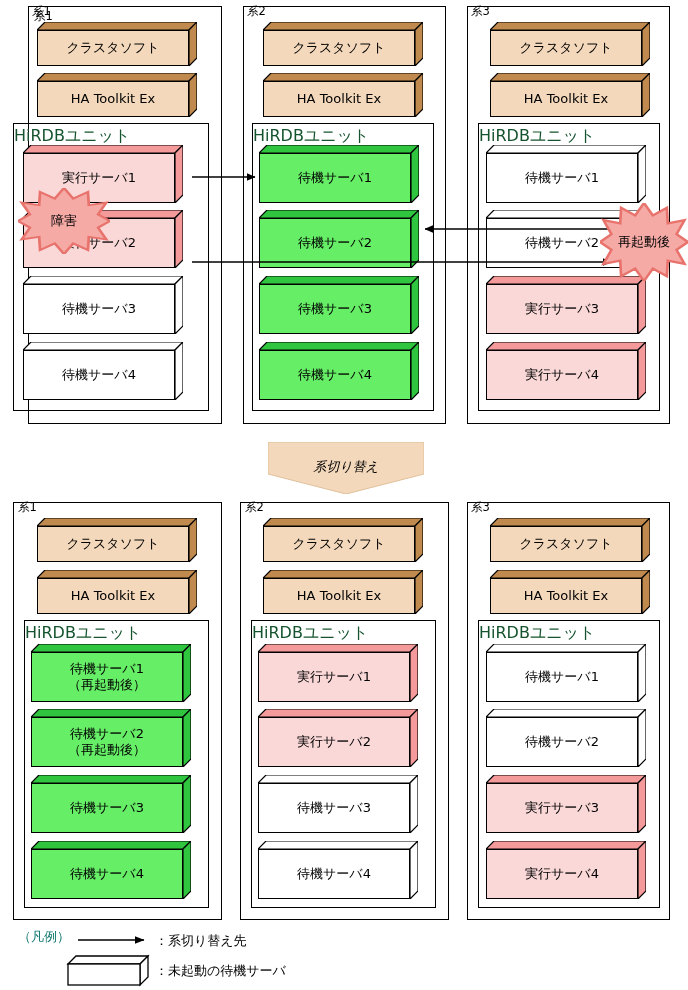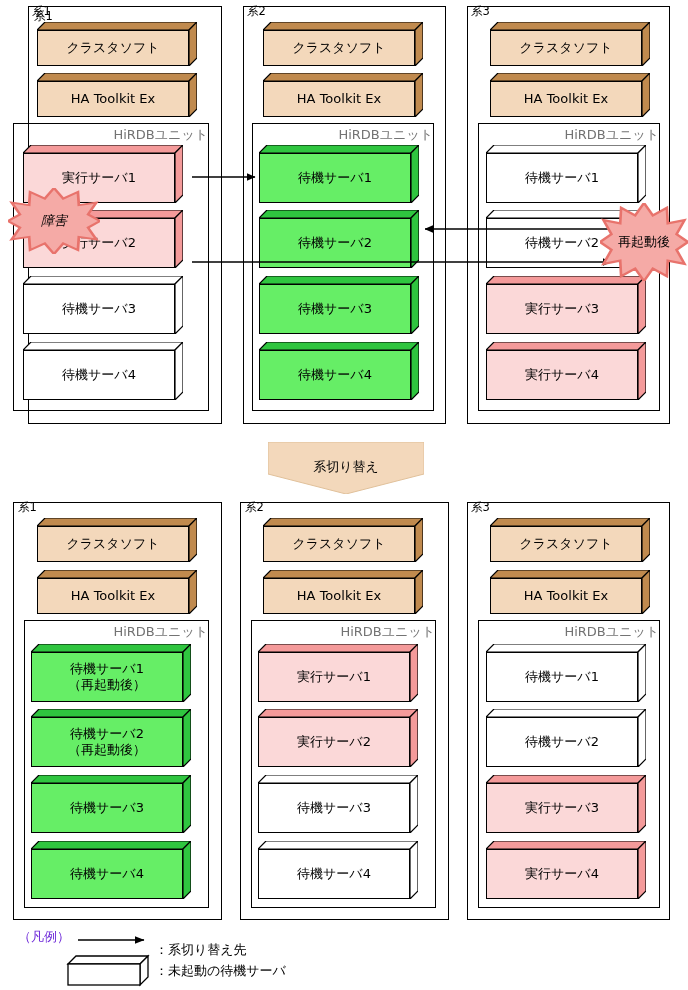--- a/index.html
+++ b/index.html
@@ -35,23 +35,23 @@
   
   .unit-frame {
     position: absolute;
     border: 1.2px solid #000;
     background: transparent;
   }
   .unit-title {
     position: absolute;
     top: 2px;
     left: 0; right: 0;
-    text-align: right;
-    font-size: 13px;
-    color: #737373;
+    text-align: left;
+    font-size: 16px;
+    color: #14532d;
     white-space: nowrap;
   }
 
   
   .box3d {
     position: absolute;
   }
   .box3d .face {
     position: absolute;
     left: 0;
@@ -84,20 +84,21 @@
   .c-white { --front: #ffffff; --shade: #ffffff; }
 
   .box3d .face { background: var(--front); }
 
   
   .switch-banner {
     position: absolute;
     display: flex;
     align-items: flex-start;
     justify-content: center;
+    font-style: italic;
   }
   .switch-banner .bg {
     position: absolute;
     left: 0; top: 0; width: 100%; height: 100%;
     z-index: 1;
   }
   .switch-banner .txt {
     position: relative;
     z-index: 2;
     font-size: 13px;
@@ -123,21 +124,21 @@
     left: 0; top: 0;
     width: 688px; height: 990px;
     pointer-events: none;
     z-index: 5;
   }
 
   
   .legend { position: absolute; }
   .legend-title {
     position: absolute;
-    font-size: 13px; color: #6d28d9; white-space: nowrap; font-family: Liberation Serif, serif;
+    font-size: 13px; color: #0f766e; white-space: nowrap; font-family: Liberation Serif, serif;
   }
   .legend-text {
     position: absolute;
     font-size: 13px; color: #000; white-space: nowrap;
   }
 </style>
 </head>
 <body>
 
 <div id="canvas">
@@ -355,21 +356,21 @@
       </marker>
     </defs>
 
     <line x1="192" y1="177" x2="255" y2="177" stroke="#000" stroke-width="1.3" marker-end="url(#ah-r)"></line>
 
     <line x1="192" y1="262" x2="611" y2="262" stroke="#000" stroke-width="1.3" marker-end="url(#ah-r)"></line>
 
     <line x1="612" y1="229" x2="425" y2="229" stroke="#000" stroke-width="1.3" marker-end="url(#ah-l)"></line>
   </svg>
 
-  <div class="burst" style="left:8px; top:188px; width:92px; height:66px; z-index:8;font-style:italic;">
+  <div class="burst" style="left:18px; top:188px; width:92px; height:66px; z-index:8;">
     <div class="bg">
       <svg width="92" height="66" viewBox="0 0 100 100" preserveAspectRatio="none">
         <polygon points="50,0 60,16 76,6 77,26 96,22 87,40 100,50 87,60 96,78 77,74 76,94 60,84 50,100 40,84 24,94 23,74 4,78 13,60 0,50 13,40 4,22 23,26 24,6 40,16" fill="#f5aaa6" stroke="#e8736c" stroke-width="3"></polygon>
       </svg>
     </div>
     <div class="txt">障害</div>
   </div>
 
   <div class="burst" style="left:600px; top:203px; width:88px; height:78px; z-index:8;">
     <div class="bg">
@@ -604,17 +605,17 @@
 
       <line x1="78" y1="15" x2="144" y2="15" stroke="#000" stroke-width="1.5" marker-end="url(#ah-lg)"></line>
 
       <g>
         <polygon points="68,39 76,31 148,31 140,39" fill="#ffffff" stroke="#000" stroke-width="1.3"></polygon>
         <polygon points="140,39 148,31 148,52 140,60" fill="#ffffff" stroke="#000" stroke-width="1.3"></polygon>
         <rect x="68" y="39" width="72" height="21" fill="#ffffff" stroke="#000" stroke-width="1.3"></rect>
       </g>
     </svg>
 
-    <span class="legend-text" style="left:155px; top:16px;font-family:Liberation Mono, monospace;">：系切り替え先</span>
+    <span class="legend-text" style="left:155px; top:7px;font-family:Liberation Mono, monospace;">：系切り替え先</span>
     <span class="legend-text" style="left:155px; top:37px;font-family:Liberation Serif, serif;">：未起動の待機サーバ</span>
   </div>
 
 </div>
 
 </body></html>

